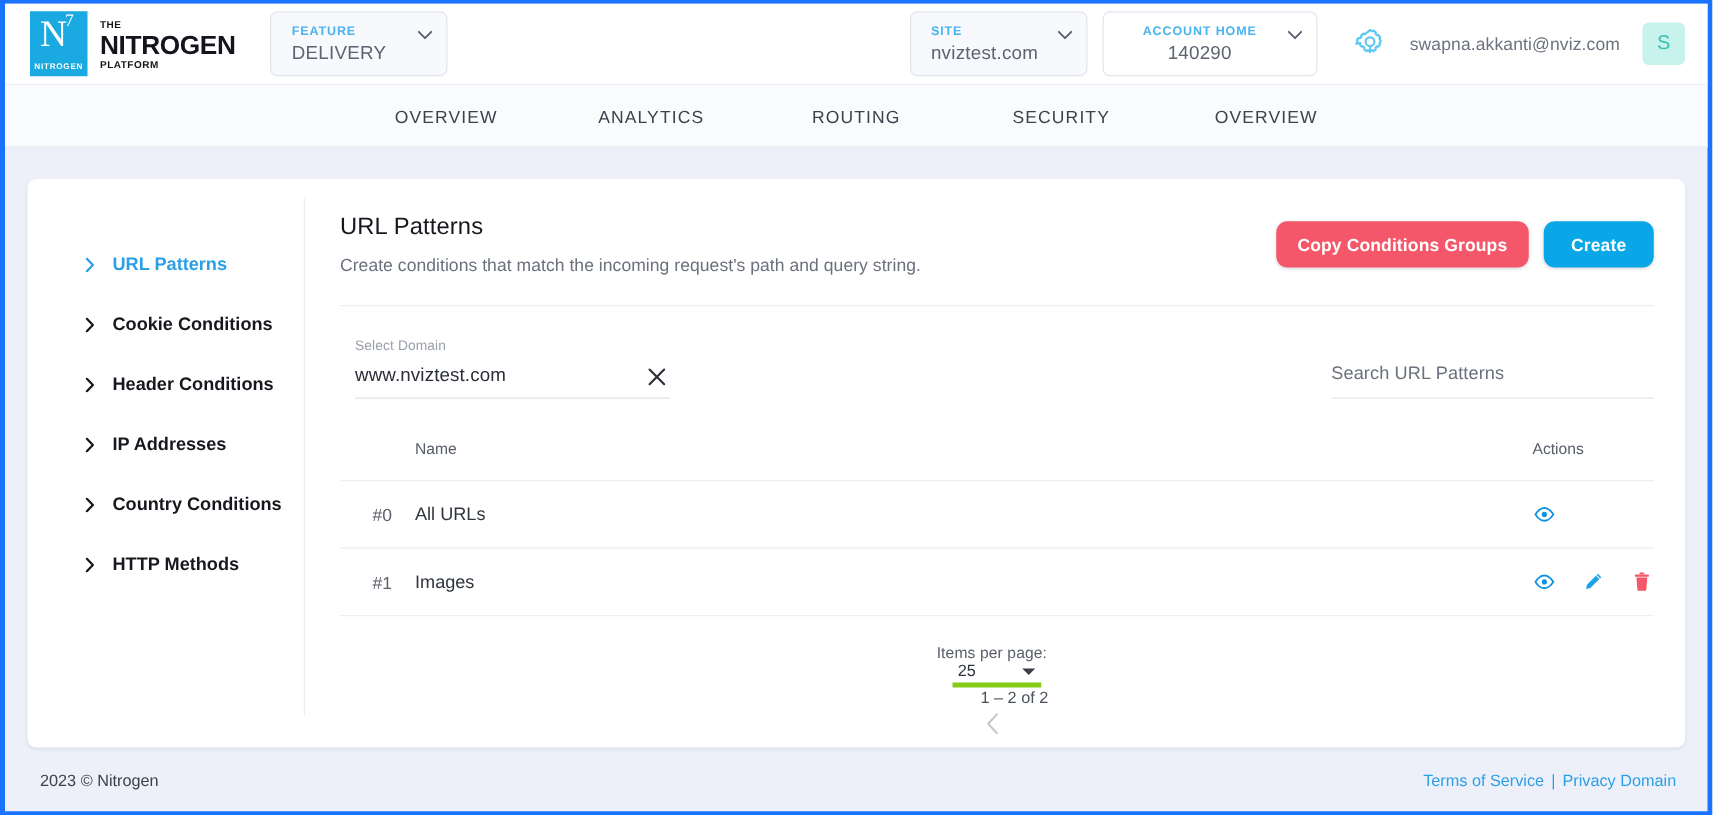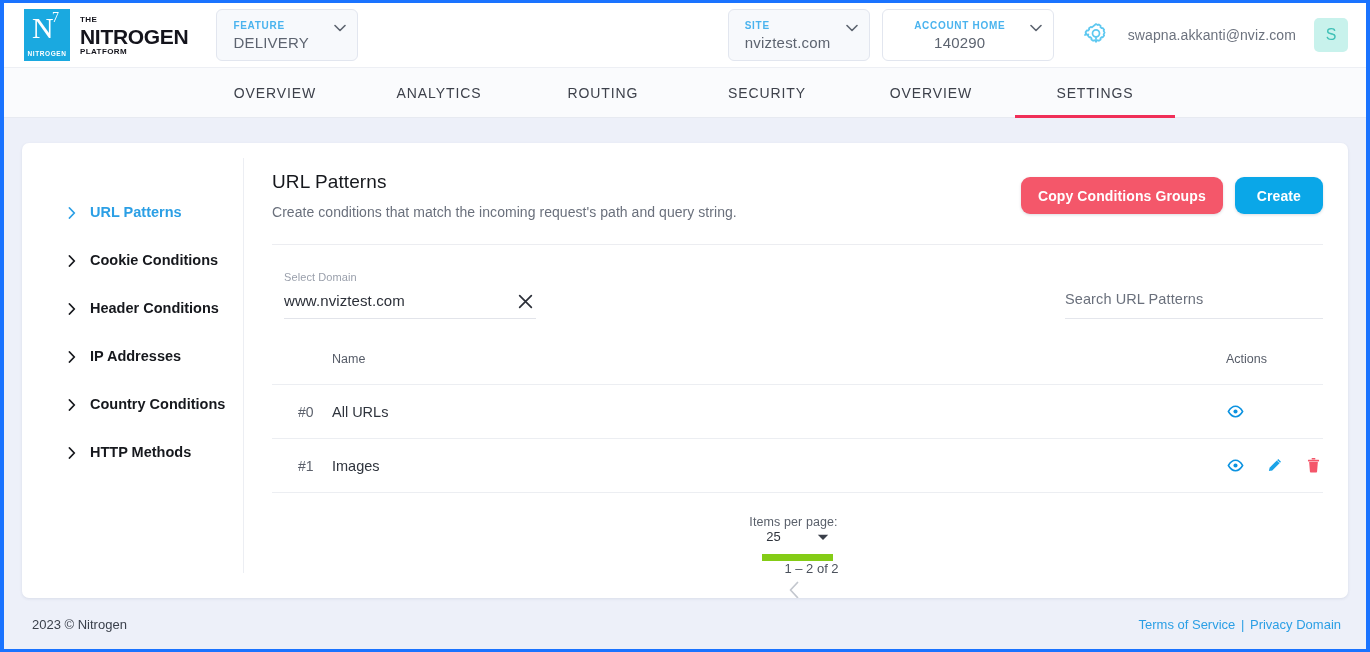--- a/index.html
+++ b/index.html
@@ -260,22 +260,22 @@
     gap: 0;
     padding: 22px 8px 0 0;
     font-size: 12.5px;
     color: #5a606b;
     flex-direction: column;
   }
   .pg-label { letter-spacing: 0.1px; }
   .pg-select {
     display: flex; align-items: center; gap: 36px;
     margin-left: 8px; cursor: pointer;
-    border-bottom: 7px solid #84cc16;
-    padding: 0 4px 10px 4px;
+    border-bottom: 4px solid #84cc16;
+    padding: 0 4px 2px 4px;
   }
   .pg-value { font-size: 13px; color: #2f343d;}
   .pg-range { margin-left: 36px; font-size: 13px; color: #4b515c;}
   .pg-btn { width: 30px; height: 30px; display:flex; align-items:center; justify-content:center; cursor: pointer;}
   .pg-btn:first-of-type { margin-left: 42px; }
 
   
   .footer {
     height: 52px;
     display: flex;
@@ -363,23 +363,20 @@
       <span>ANALYTICS</span>
     </div>
     <div class="nav-tab">
       <span>ROUTING</span>
     </div>
     <div class="nav-tab">
       <span>SECURITY</span>
     </div>
     <div class="nav-tab">
       <span>OVERVIEW</span>
-    </div>
-    <div class="nav-tab active">
-      <span>SETTINGS</span>
     </div>
   </div>
 
   <div class="stage">
     <div class="card">
 
       <div class="side">
         <div class="side-item active">
           <span class="sv">
             <svg viewBox="0 0 8 12" width="8" height="12">

